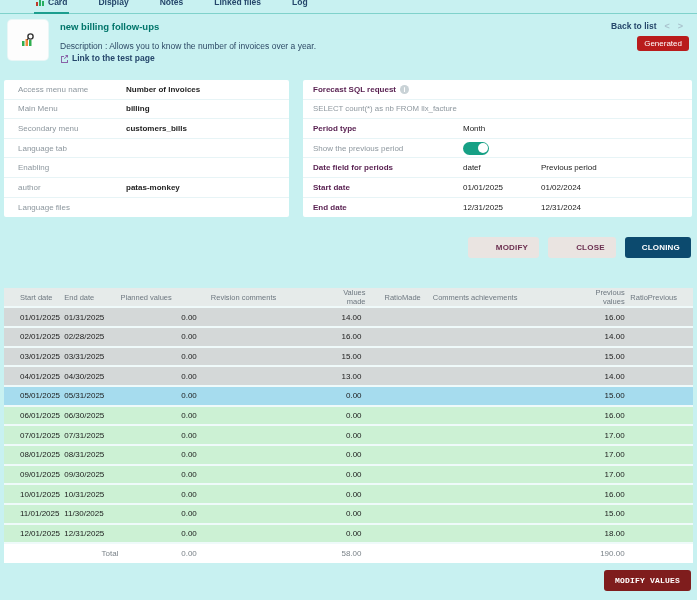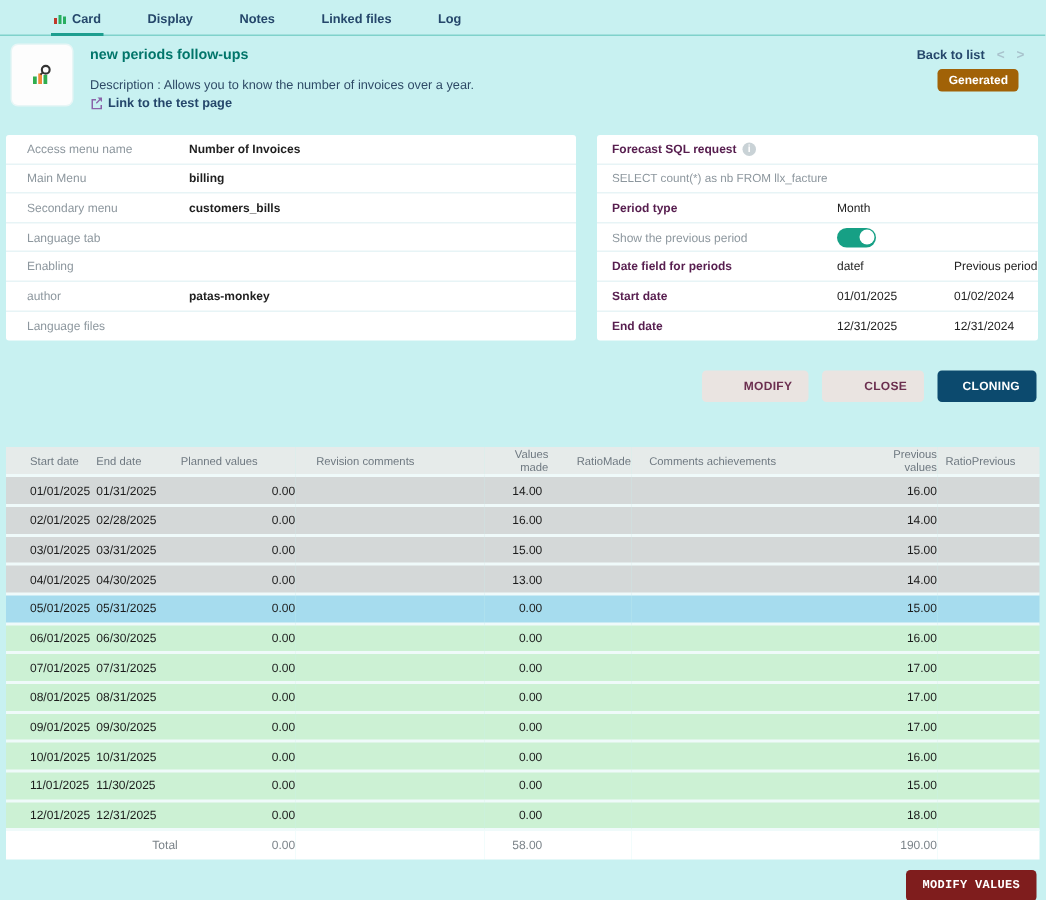--- a/index.html
+++ b/index.html
@@ -4,47 +4,47 @@
 <style>
   * { margin:0; padding:0; box-sizing:border-box; }
   html,body { width:697px; height:600px; overflow:hidden; }
   body {
     background:#c8f1f1;
     font-family:"Liberation Sans","DejaVu Sans",sans-serif;
     color:#25476b;
   }
 
   
-  .tabbar { display:flex; align-items:flex-end; height:24px; padding-left:34px;
+  .tabbar { display:flex; align-items:flex-end; height:14px; padding-left:34px;
             border-bottom:1px solid #7fd2cb; }
   .tab { display:flex; align-items:center; gap:4px; font-size:8.5px; font-weight:bold;
          color:#25476b; padding:0 2px 5px; margin-right:27px; cursor:pointer;
          border-bottom:2px solid transparent; margin-bottom:-1px; }
   .tab.active { border-bottom-color:#1d9e8f; }
   .tab-ico { width:8px; height:8px; display:inline-block; }
 
   
   .header { position:relative; height:64px; padding:6px 8px 0 60px; }
   .module-card { position:absolute; left:8px; top:6px; width:40px; height:40px;
                  background:#fdfdfd; border-radius:4px; box-shadow:0 0 0 1px #e8f6f6;
                  display:flex; align-items:center; justify-content:center; }
   .page-title { font-size:9.5px; font-weight:bold; color:#00756a; padding-top:1px; }
   .desc { font-size:8.5px; color:#2e4a66; margin-top:9px; }
   .testlink { display:flex; align-items:center; gap:3px; font-size:8.5px; font-weight:bold;
               color:#25476b; margin-top:2px; cursor:pointer; }
   .back { position:absolute; top:7px; right:14px; display:flex; align-items:center; gap:8px; }
   .back .bl { font-size:8.5px; font-weight:bold; color:#25476b; cursor:pointer; }
   .pag { font-size:9px; color:#a9c3cd; font-weight:bold; cursor:pointer; }
-  .badge { position:absolute; top:22px; right:18px; background:#a16207; color:#fff;
-           font-size:8px; font-weight:bold; padding:3px 7px; border-radius:3px; }
+  .badge { position:absolute; top:22px; right:8px; background:#b91c1c; color:#fff;
+           font-size:8px; font-weight:normal; padding:3px 7px; border-radius:3px; }
 
   
   .panels { display:flex; gap:14px; margin:2px 5px 0 4px; }
   .panel { background:#fff; border-radius:2px; }
-  .panel.left  { width:380px; }
+  .panel.left  { width:285px; }
   .panel.right { flex:1; }
   .prow { height:19.6px; display:grid; align-items:center;
           border-bottom:1px solid #e7f4f6; font-size:8px; }
   .prow:last-child { border-bottom:none; }
   .panel.left  .prow { grid-template-columns:108px 1fr; padding-left:14px; }
   .panel.right .prow { grid-template-columns:150px 78px 1fr; padding-left:10px; }
   .panel.right .prow.full { grid-template-columns:1fr; }
   .lab  { color:#8d979e; }
   .val  { color:#1f1f1f; font-weight:bold; }
   .rval { color:#222; }
@@ -120,21 +120,21 @@
 <div class="header">
   <div class="module-card">
     <svg width="16" height="16" viewBox="0 0 16 16">
       <rect x="2" y="9" width="2.5" height="5" fill="#2fae4f"></rect>
       <rect x="5.5" y="7" width="2.5" height="7" fill="#ef8a3a"></rect>
       <rect x="9" y="8" width="2.5" height="6" fill="#2fae4f"></rect>
       <circle cx="10.5" cy="4.5" r="2.6" fill="none" stroke="#333" stroke-width="1.4"></circle>
       <line x1="8.4" y1="6.4" x2="7" y2="7.8" stroke="#333" stroke-width="1.2"></line>
     </svg>
   </div>
-  <div class="page-title">new periods follow-ups</div>
+  <div class="page-title">new billing follow-ups</div>
   <div class="desc">Description : Allows you to know the number of invoices over a year.</div>
   <div class="testlink">
     <svg width="9" height="9" viewBox="0 0 9 9">
       <path d="M1 2h3v1H2v5h5V6h1v3H1z" fill="#8a63a8"></path>
       <path d="M5 1h3v3L6.8 2.8 4.5 5.1 3.9 4.5 6.2 2.2z" fill="#8a63a8"></path>
     </svg>
     <span>Link to the test page</span>
   </div>
   <div class="back">
     <span class="bl">Back to list</span>

